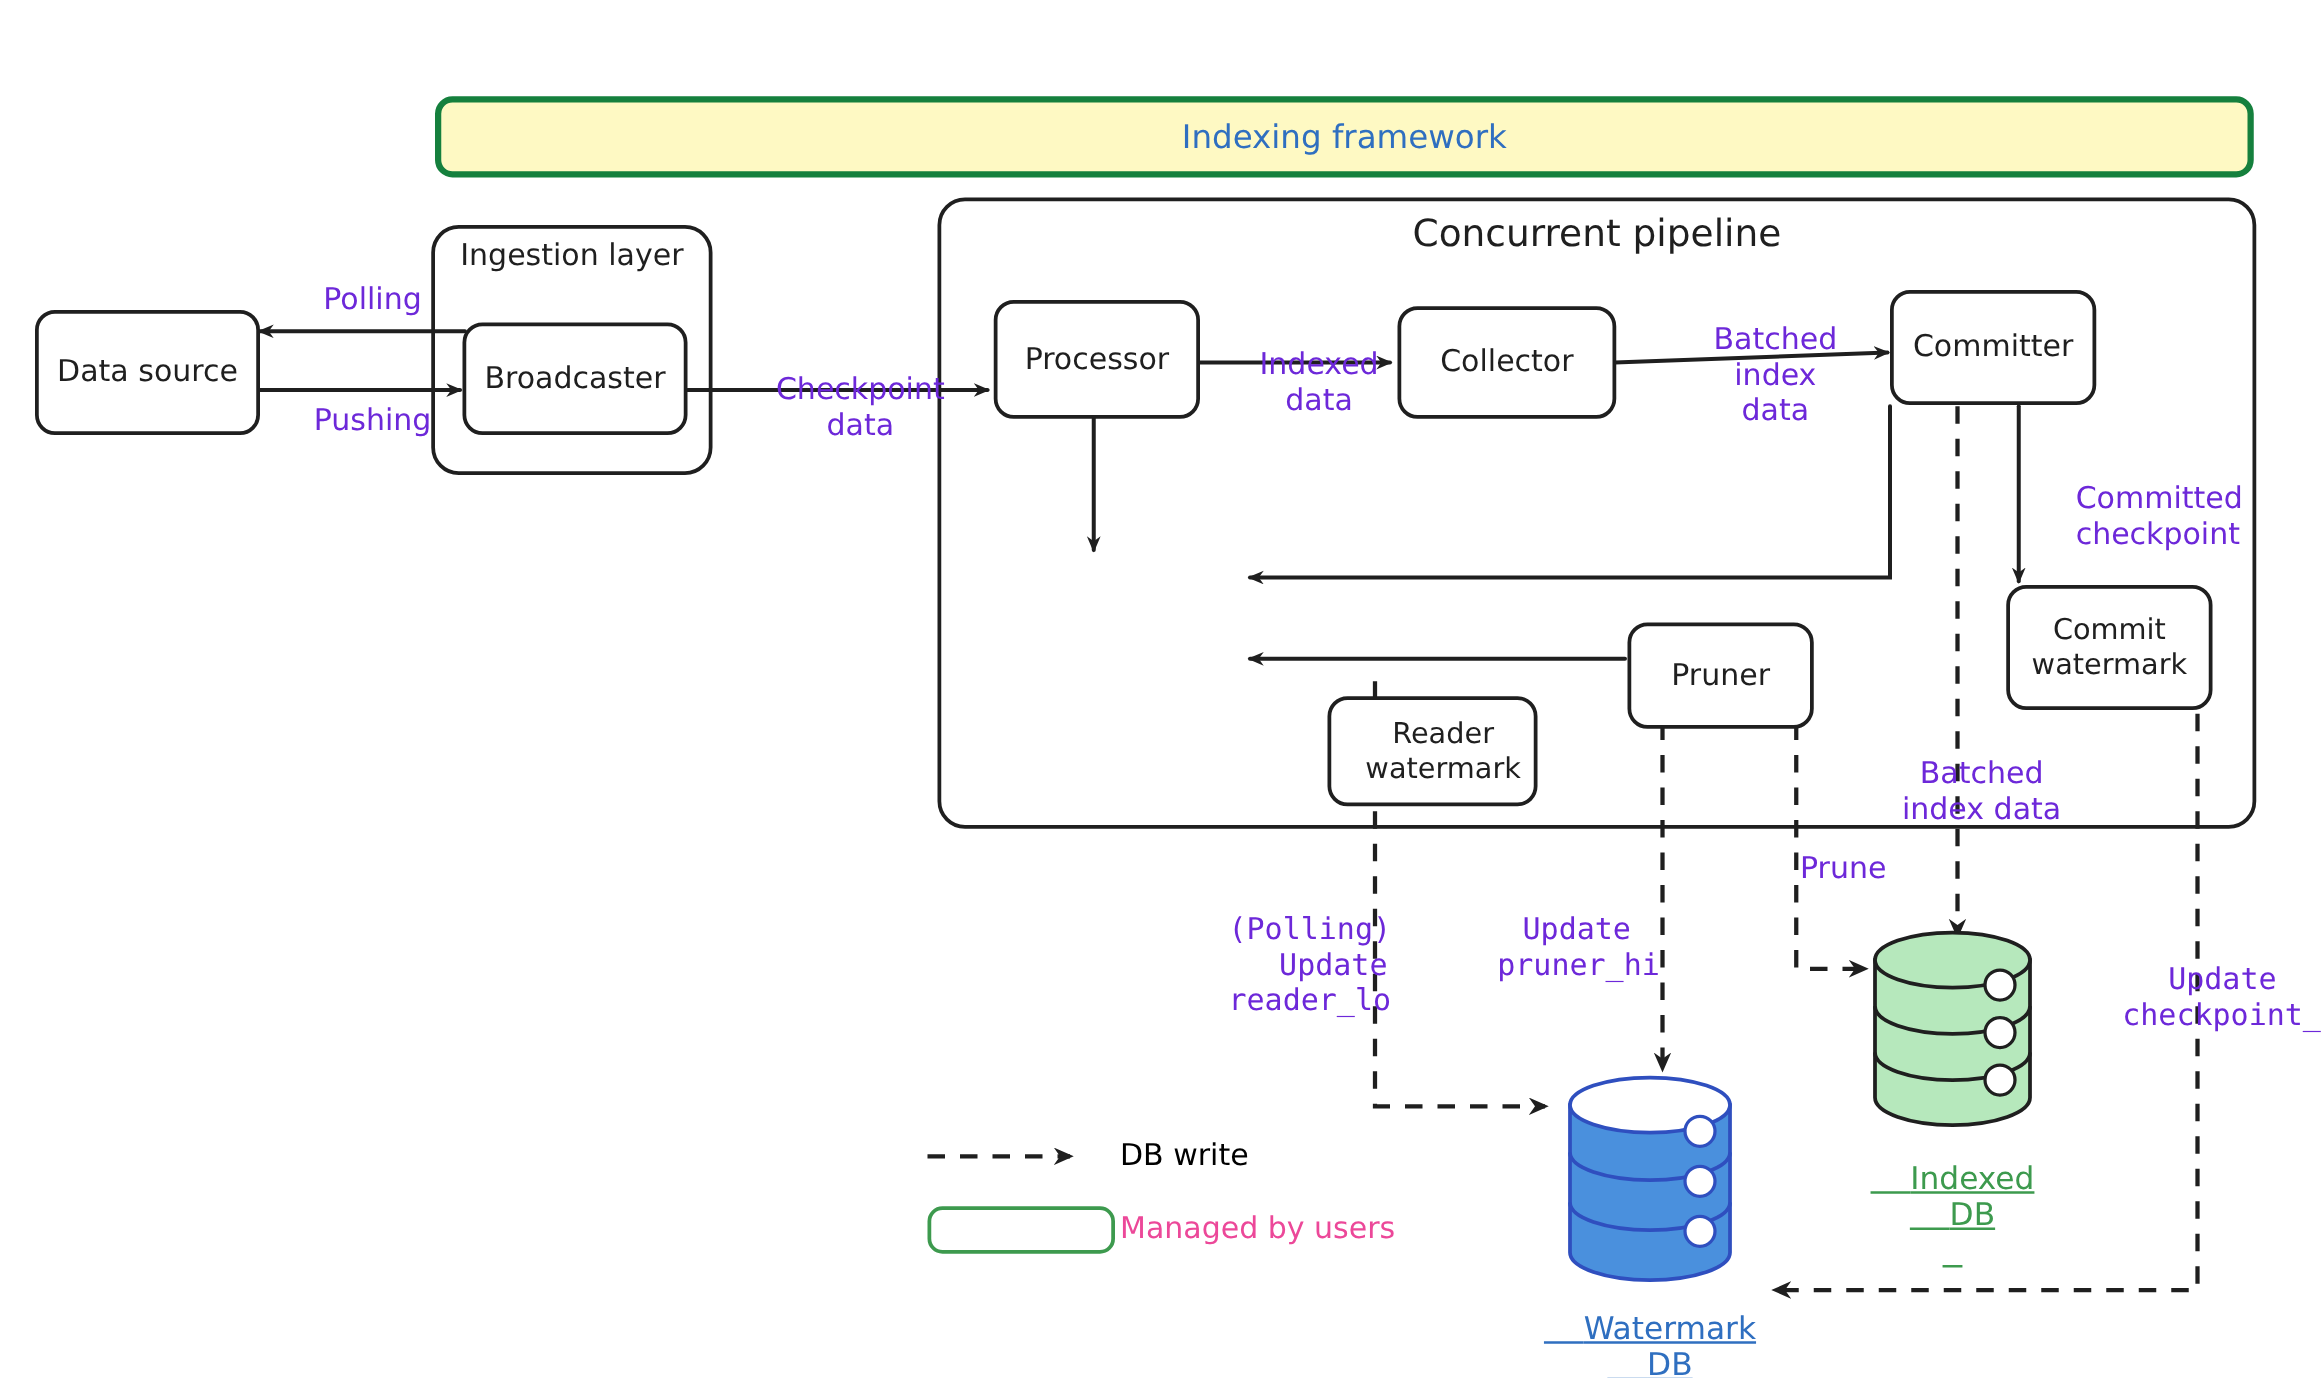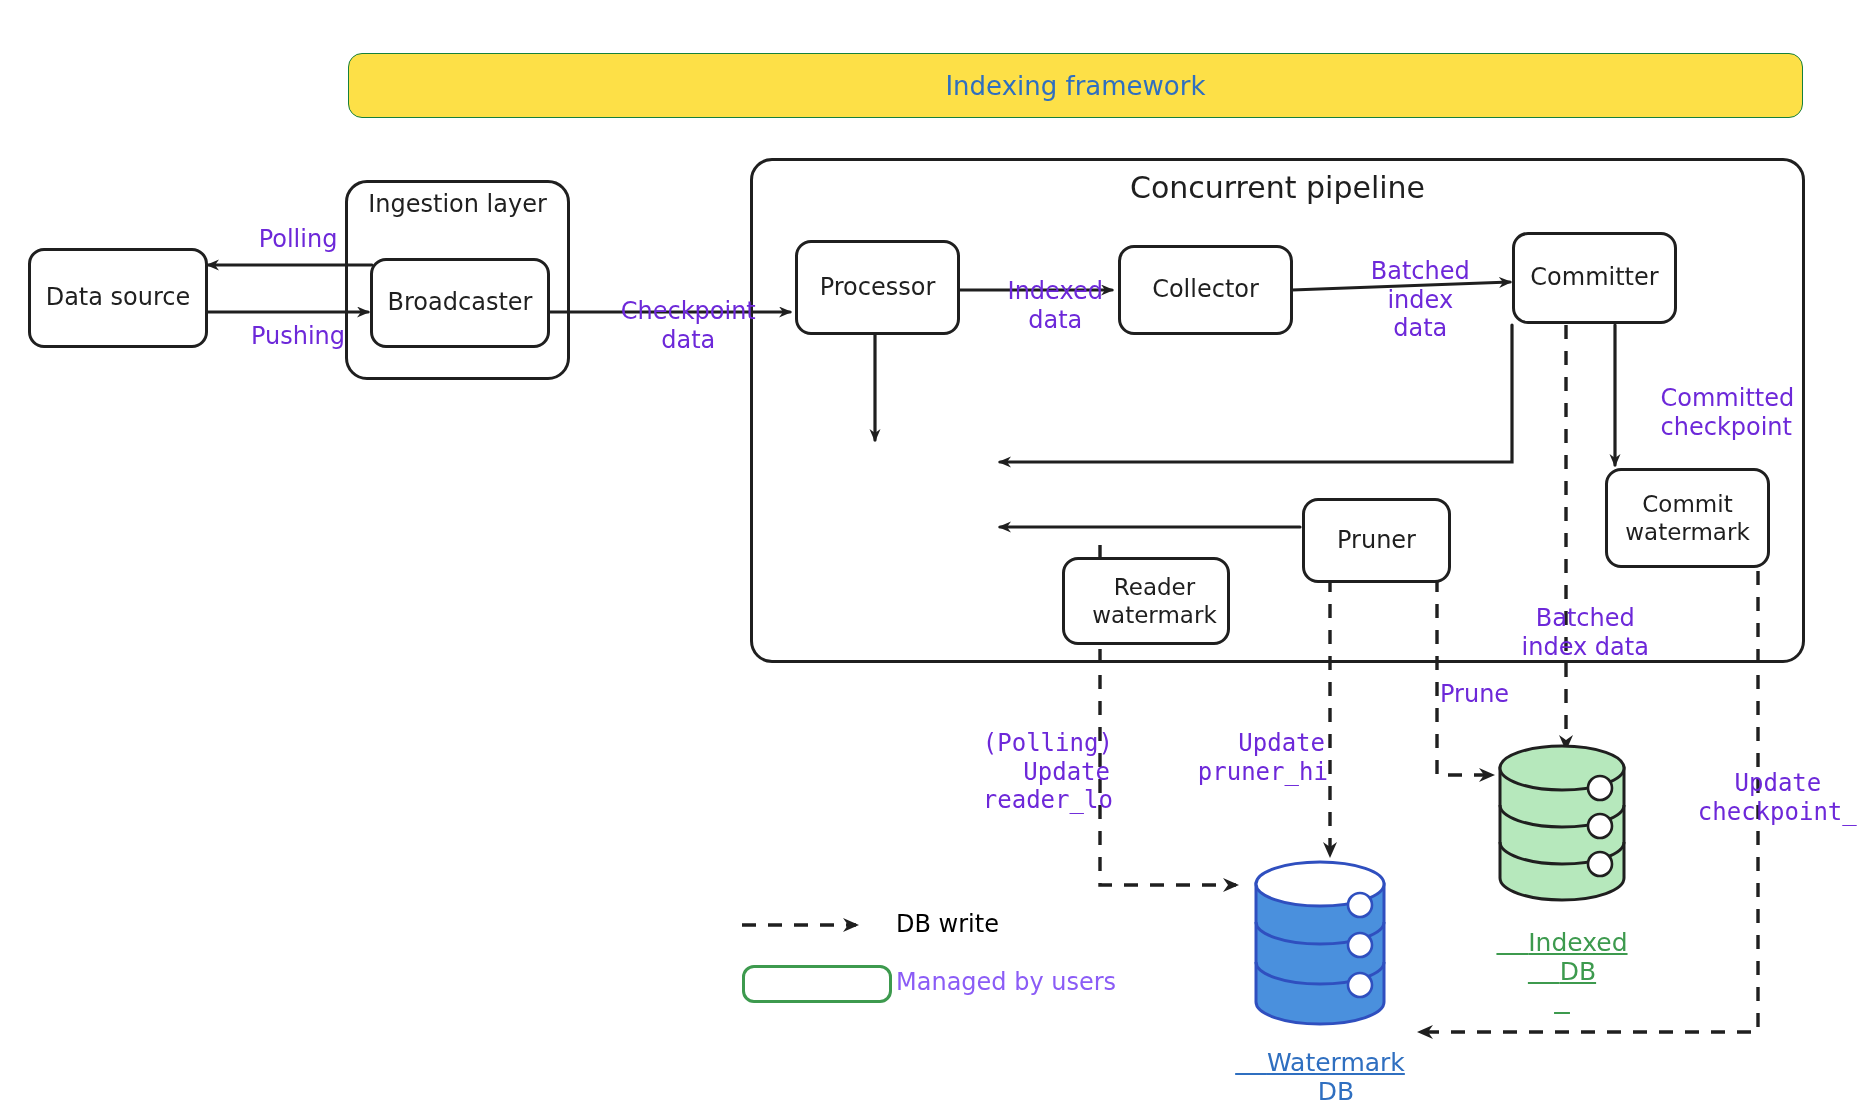--- a/index.html
+++ b/index.html
@@ -13,42 +13,42 @@
         border:3px solid #1f1f1f;border-radius:16px;background:#ffffff;
         font-family:"DejaVu Sans", sans-serif;color:#1f1f1f;
         text-align:center;line-height:1.22;}
   .node .ln{display:block;}
 
   .group{position:absolute;box-sizing:border-box;border:3px solid #1f1f1f;
          border-radius:22px;background:transparent;}
   .group-title{position:absolute;color:#1f1f1f;text-align:center;
                font-family:"DejaVu Sans", sans-serif;white-space:nowrap;}
 
-  .framework{position:absolute;box-sizing:border-box;border:1px solid #15803d;
-             border-radius:14px;background:#fde047;display:flex;
-             align-items:center;justify-content:center;color:#2f6fc0;}
+  .framework{position:absolute;box-sizing:border-box;border:5px solid #15803d;
+             border-radius:14px;background:#fef9c3;display:flex;
+             align-items:center;justify-content:center;color:#2f6fc0;margin-top:24px;}
 
   .handler{border-color:#3d9a4e;color:#3d9a4e;align-items:flex-start;
            justify-content:flex-start;padding:10px 0 8px 18px;}
   .handler .htitle{font-size:25px;margin-bottom:4px;}
   .handler .mlist{font-family:"DejaVu Sans Mono", monospace;font-size:22px;
                   line-height:1.32;text-align:left;}
 
   .lbl{position:absolute;color:#6d28d9;text-align:center;white-space:pre;
        font-family:"DejaVu Sans", sans-serif;line-height:1.2;}
   .lbl.mono{font-family:"DejaVu Sans Mono", monospace;}
 
   .dbcap{position:absolute;text-align:center;line-height:1.18;white-space:pre;
          font-family:"DejaVu Sans", sans-serif;text-decoration:underline;}
   .dbcap.green{color:#3d9a4e;}
   .dbcap.blue{color:#2f6fc0;}
 
   .legend-text{position:absolute;white-space:nowrap;
                font-family:"DejaVu Sans", sans-serif;}
-  .legend-text.green{color:#8b5cf6;}
+  .legend-text.green{color:#ec4899;}
   .legend-swatch{position:absolute;box-sizing:border-box;
                  border:3px solid #3d9a4e;border-radius:12px;background:#fff;}
 </style>
 </head>
 <body>
 
 <div id="stage">
 
   <svg id="canvas" viewBox="0 0 1858 1102">
     <defs>
@@ -194,21 +194,21 @@
   </div>
 
   <div class="lbl" style="left:1440px;top:680px;width:120px;font-size:24px;text-align:left;">Prune</div>
 
   <div class="lbl mono" style="left:925px;top:700px;width:185px;font-size:24px;text-align:right;">
     <span class="ln">(Polling)</span>
     <span class="ln">Update</span>
     <span class="ln">reader_lo</span>
   </div>
 
-  <div class="lbl mono" style="left:1140px;top:700px;width:185px;font-size:24px;text-align:right;">
+  <div class="lbl mono" style="left:1140px;top:700px;width:185px;font-size:24px;text-align:center;">
     <span class="ln">Update</span>
     <span class="ln">pruner_hi</span>
   </div>
 
   <div class="lbl mono" style="left:1640px;top:740px;width:218px;font-size:24px;">
     <span class="ln">Update</span>
     <span class="ln">checkpoint_hi</span>
   </div>
 
   <div class="dbcap green" style="left:1472px;top:898px;width:180px;font-size:25px;">

